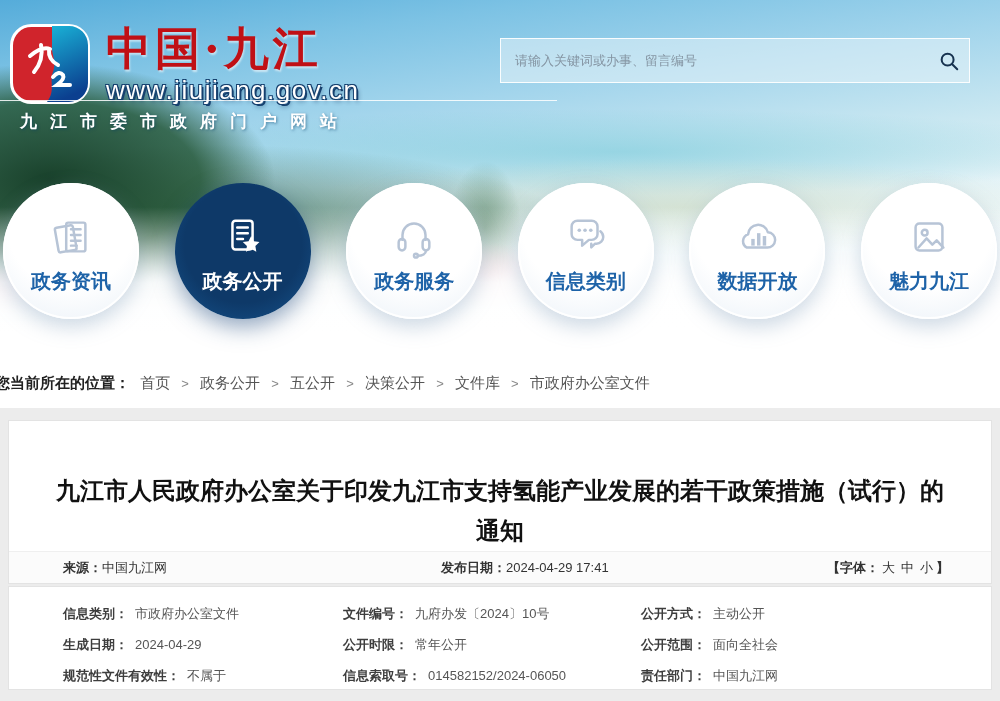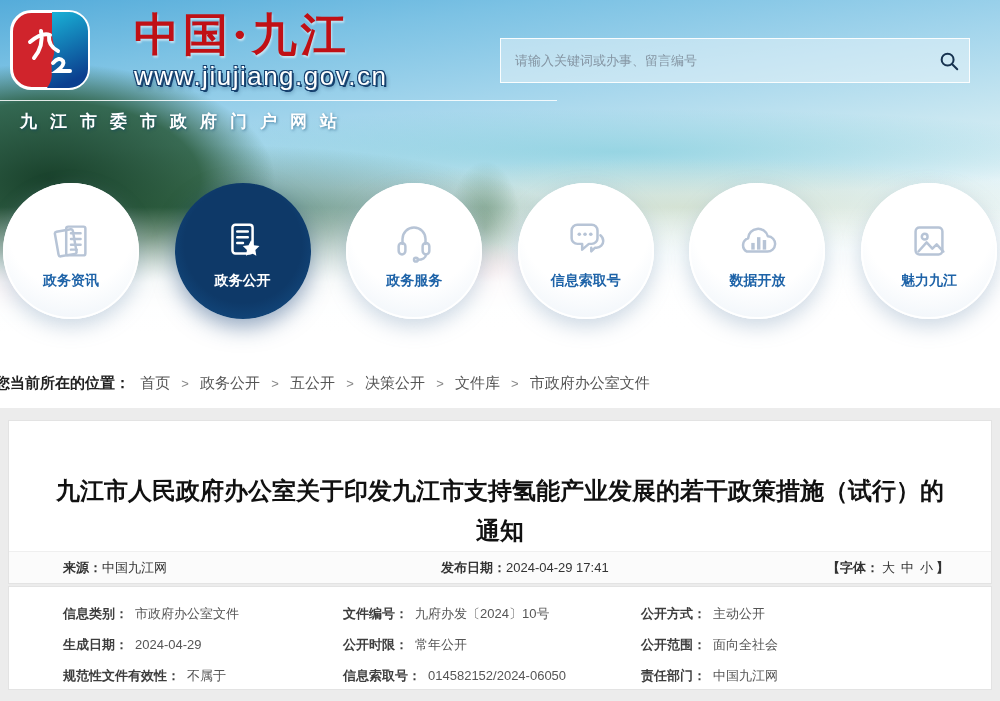--- a/index.html
+++ b/index.html
@@ -12,21 +12,21 @@
       linear-gradient(to bottom, rgba(255,255,255,0) 60%, rgba(255,255,255,.92) 82%, #fff 97%),
       radial-gradient(ellipse 95px 48px at 48.5% 80%, rgba(230,138,158,.55), rgba(230,138,158,0) 70%),
       radial-gradient(ellipse 70px 35px at 1% 84%, rgba(215,85,110,.55), rgba(215,85,110,0) 70%),
       radial-gradient(ellipse 52px 95px at 48.5% 66%, rgba(58,108,70,.5), rgba(58,108,70,0) 70%),
       radial-gradient(ellipse 300px 155px at 5% 52%, rgba(18,58,34,.95), rgba(30,80,45,.8) 50%, rgba(30,80,45,0) 75%),
       radial-gradient(ellipse 480px 115px at 22% 66%, rgba(36,86,52,.7), rgba(36,86,52,0) 72%),
       radial-gradient(ellipse 520px 65px at 68% 60%, rgba(205,215,185,.55), rgba(205,215,185,0) 75%),
       radial-gradient(ellipse 700px 60px at 62% 44%, rgba(108,198,214,.5), rgba(108,198,214,0) 72%),
       linear-gradient(172deg, #55acda 0%, #7cc2e4 16%, #a3d5ec 34%, #c9e7f1 52%, #e8f5f8 68%, #ffffff 90%);
   }
-  .logo-wrap { position:absolute; left:10px; top:10px; display:flex; cursor:pointer;gap:28px; }
+  .logo-wrap { position:absolute; left:10px; top:24px; display:flex; cursor:pointer; }
   .logo-svg { width:80px; height:80px; }
   .site-titles { margin-left:16px; }
   .site-name { font-family:"DejaVu Serif", serif; font-weight:bold; font-size:45px;
                color:#c01015; letter-spacing:4px; line-height:50px;
                text-shadow:1px 2px 2px rgba(255,255,255,.55); }
   .site-url { font-size:26px; font-weight:normal; color:#fff; letter-spacing:1.5px; line-height:32px;
               text-shadow:2px 2px 0 #16406e, -1px -1px 0 #16406e, 1px -1px 0 #16406e,
                           -1px 1px 0 #16406e, 2px 3px 4px rgba(0,40,80,.45); }
   .hdr-divider { position:absolute; left:0; top:100px; width:557px; height:1px;
                  background:rgba(255,255,255,.85); }
@@ -44,21 +44,21 @@
                 background:transparent; border:none; cursor:pointer; }
 
   
   .nav-row { position:absolute; left:0; top:183px; width:1000px; display:flex;
              justify-content:space-between; padding:0 3px; }
   .circle { width:136px; height:136px; border-radius:50%; cursor:pointer;
             display:flex; flex-direction:column; align-items:center; justify-content:center;
             background:radial-gradient(circle at 50% 30%, #ffffff 55%, #f3f7fb 80%, #e0eaf3 100%);
             box-shadow:0 8px 20px rgba(125,155,185,.38), inset 0 0 0 2px rgba(255,255,255,.95); }
   .circle .nav-icon { height:52px; display:flex; align-items:flex-end; }
-  .circle .nav-label { margin-top:8px; font-size:14px; font-weight:bold; color:#1e63a8; }
+  .circle .nav-label { margin-top:8px; font-size:20px; font-weight:bold; color:#1e63a8; }
   .circle.active { background:radial-gradient(circle at 50% 45%, #0e3968 58%, #134a80 84%, #2f77b0 100%);
                    box-shadow:0 8px 22px rgba(40,80,130,.5); }
   .circle.active .nav-label { color:#fff; }
   .nav-icon svg * { stroke:#b7c4d6; fill:none; stroke-width:2.6;
                     stroke-linecap:round; stroke-linejoin:round; }
   .nav-icon svg .f { fill:#b7c4d6; stroke:none; }
   .circle.active .nav-icon svg * { stroke:#fff; }
   .circle.active .nav-icon svg .f { fill:#fff; stroke:none; }
 
   
@@ -167,21 +167,21 @@
     <div class="circle">
       <span class="nav-icon">
         <svg viewBox="0 0 48 48" width="46" height="46">
           <path d="M9 13 a6 6 0 0 1 6 -6 h15 a6 6 0 0 1 6 6 v8 a6 6 0 0 1 -6 6 h-3 l-7 6 v-6 h-5 a6 6 0 0 1 -6 -6 z"></path>
           <circle class="f" cx="17" cy="17" r="1.9"></circle>
           <circle class="f" cx="23" cy="17" r="1.9"></circle>
           <circle class="f" cx="29" cy="17" r="1.9"></circle>
           <path d="M39 18 c1.8 1.4 3 3.5 3 6 a7 7 0 0 1 -7 7 h-1.5 l-4 3.8 v-3.8"></path>
         </svg>
       </span>
-      <span class="nav-label">信息索取号</span>
+      <span class="nav-label">信息类别</span>
     </div>
 
     <div class="circle">
       <span class="nav-icon">
         <svg viewBox="0 0 48 48" width="46" height="46">
           <path d="M13.5 35 h21 a8 8 0 0 0 .8 -16 a10.5 10.5 0 0 0 -20.6 2.2 a7.5 7.5 0 0 0 -1.2 13.8 z"></path>
           <path class="f" d="M18 26 h3.6 v7 H18 z"></path>
           <path class="f" d="M24 20 h3.6 v13 H24 z"></path>
           <path class="f" d="M30 23 h3.6 v10 H30 z"></path>
         </svg>

